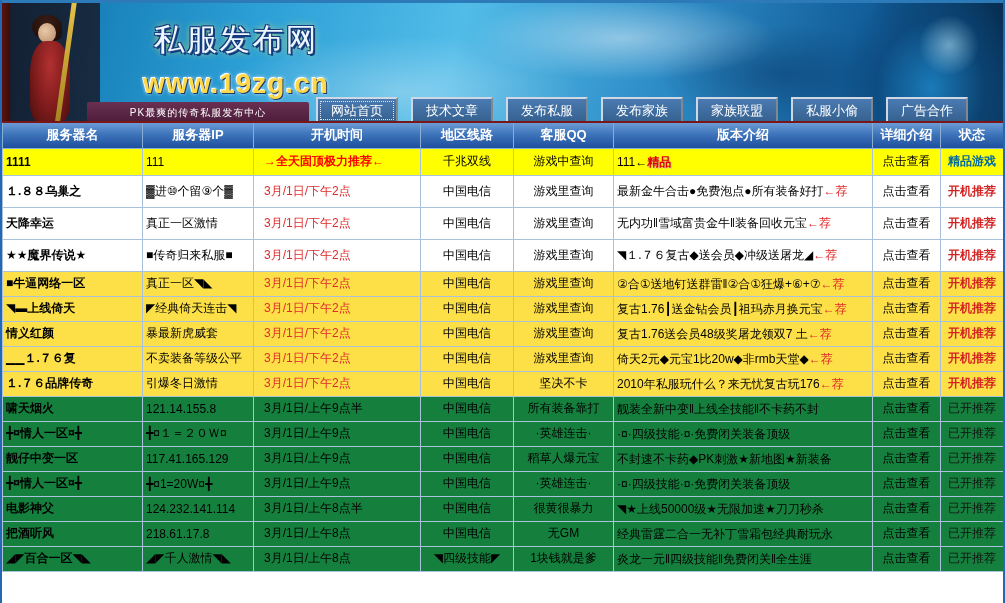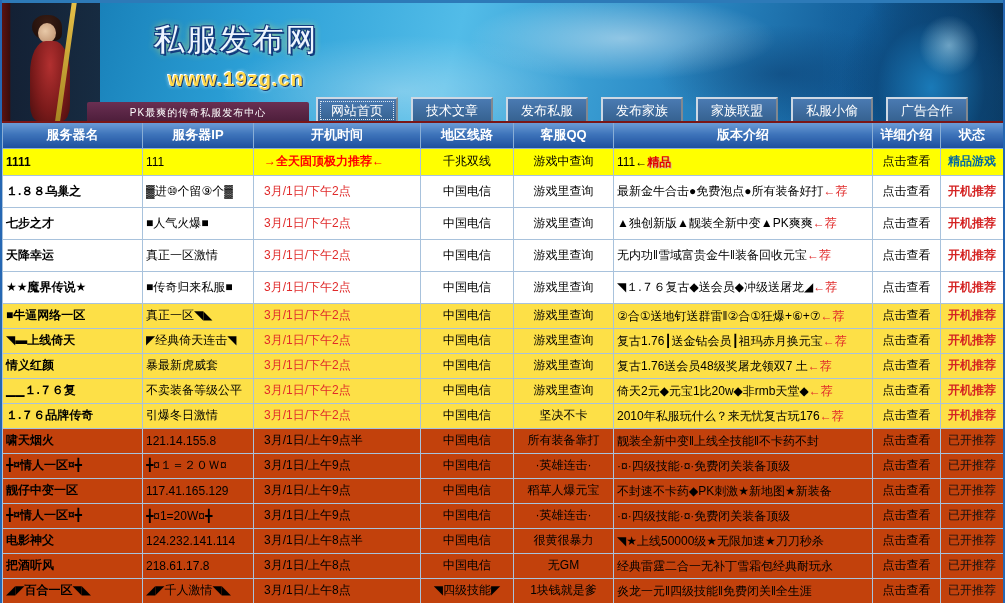--- a/index.html
+++ b/index.html
@@ -40,21 +40,21 @@
       radial-gradient(ellipse 90px 110px at 60% 70%, #1a7ab8, rgba(12,70,120,.6) 60%, rgba(12,70,120,0)),
       radial-gradient(ellipse 70px 60px at 85% 80%, #0c3a60, rgba(12,58,96,0) 80%),
       linear-gradient(250deg, rgba(6,40,72,.85), rgba(20,100,160,.25) 60%, rgba(20,100,160,0));
   }
   .logo-block{ position:absolute; left:104px; top:16px; width:260px; text-align:center; }
   .logo-title{
     font-size:31px; font-weight:normal; letter-spacing:2px; color:#eef6ff;
     text-shadow:2px 2px 0 #123a7e,-1px -1px 0 #123a7e,1px -1px 0 #123a7e,-1px 1px 0 #123a7e,0 0 7px #ffe84a;
   }
   .logo-url{
-    margin-top:7px; font-size:20px; font-weight:bold; letter-spacing:1px; color:#ffd84a;
+    margin-top:7px; font-size:28px; font-weight:bold; letter-spacing:1px; color:#ffd84a;
     text-shadow:1px 1px 0 #1a3a6e,-1px -1px 0 #fff,0 0 4px #fff;
   }
   .tagline{
     position:absolute; left:85px; top:99px; width:222px; height:22px; line-height:22px;
     background:linear-gradient(180deg,#6a2f52,#4a1c38); color:#fff; font-size:10px;
     text-align:center; letter-spacing:1px; border-radius:2px;
   }
   .nav{ position:absolute; left:314px; top:94px; height:27px; display:flex; gap:13px; }
   .nav-btn{
     width:82px; height:27px; line-height:23px; text-align:center;
@@ -69,21 +69,21 @@
     height:25px; background:linear-gradient(180deg,#6b9bd6 0%,#3e74ba 45%,#1d4f9e 100%);
     color:#fff; font-size:13px; font-weight:bold; border:1px solid #89aed6; border-top:none;
   }
   td{
     font-size:12px; color:#000; border:1px solid #a8c2dc; padding:0 3px;
     overflow:hidden; white-space:nowrap; vertical-align:middle;
   }
   tr.featured{ background:#ffff00; height:27px; }
   tr.recommend-tall{ background:#ffffff; height:32px;padding-left:24px; }
   tr.recommend{ background:#fde047; height:25px; }
-  tr.opened{ background:#c2410c; height:25px;padding-left:40px; }
+  tr.opened{ background:#15803d; height:25px;padding-left:40px; }
   .c-name{ font-weight:bold; }
   .c-ip{ }
   .c-time{ padding-left:10px; }
   tr.featured .c-time{ color:#ff0000; font-weight:bold; }
   tr.recommend-tall .c-time, tr.recommend .c-time{ color:#e02a2a; }
   tr.opened .c-time{ color:#000; }
   .c-line,.c-qq,.c-detail,.c-status{ text-align:center; }
   .c-ver{ white-space:normal; line-height:14px; }
   .ver-suffix{ color:#e02a2a; }
   .ver-badge{ color:#e00000; font-weight:bold; text-shadow:1px 1px 0 #d8c08a; }
@@ -166,32 +166,20 @@
     <td class="c-time">3月/1日/下午2点</td>
     <td class="c-line">中国电信</td>
     <td class="c-qq">游戏里查询</td>
     <td class="c-ver">
       <span class="ver-main">最新金牛合击●免费泡点●所有装备好打</span><span class="ver-badge"></span><span class="ver-suffix">←荐</span>
     </td>
     <td class="c-detail">点击查看</td>
     <td class="c-status">开机推荐</td>
   </tr>
         <tr class="recommend-tall">
-    <td class="c-name">七步之才</td>
-    <td class="c-ip">■人气火爆■</td>
-    <td class="c-time">3月/1日/下午2点</td>
-    <td class="c-line">中国电信</td>
-    <td class="c-qq">游戏里查询</td>
-    <td class="c-ver">
-      <span class="ver-main">▲独创新版▲靓装全新中变▲PK爽爽</span><span class="ver-badge"></span><span class="ver-suffix">←荐</span>
-    </td>
-    <td class="c-detail">点击查看</td>
-    <td class="c-status">开机推荐</td>
-  </tr>
-        <tr class="recommend-tall">
     <td class="c-name">天降幸运</td>
     <td class="c-ip">真正一区激情</td>
     <td class="c-time">3月/1日/下午2点</td>
     <td class="c-line">中国电信</td>
     <td class="c-qq">游戏里查询</td>
     <td class="c-ver">
       <span class="ver-main">无内功‖雪域富贵金牛‖装备回收元宝</span><span class="ver-badge"></span><span class="ver-suffix">←荐</span>
     </td>
     <td class="c-detail">点击查看</td>
     <td class="c-status">开机推荐</td>

